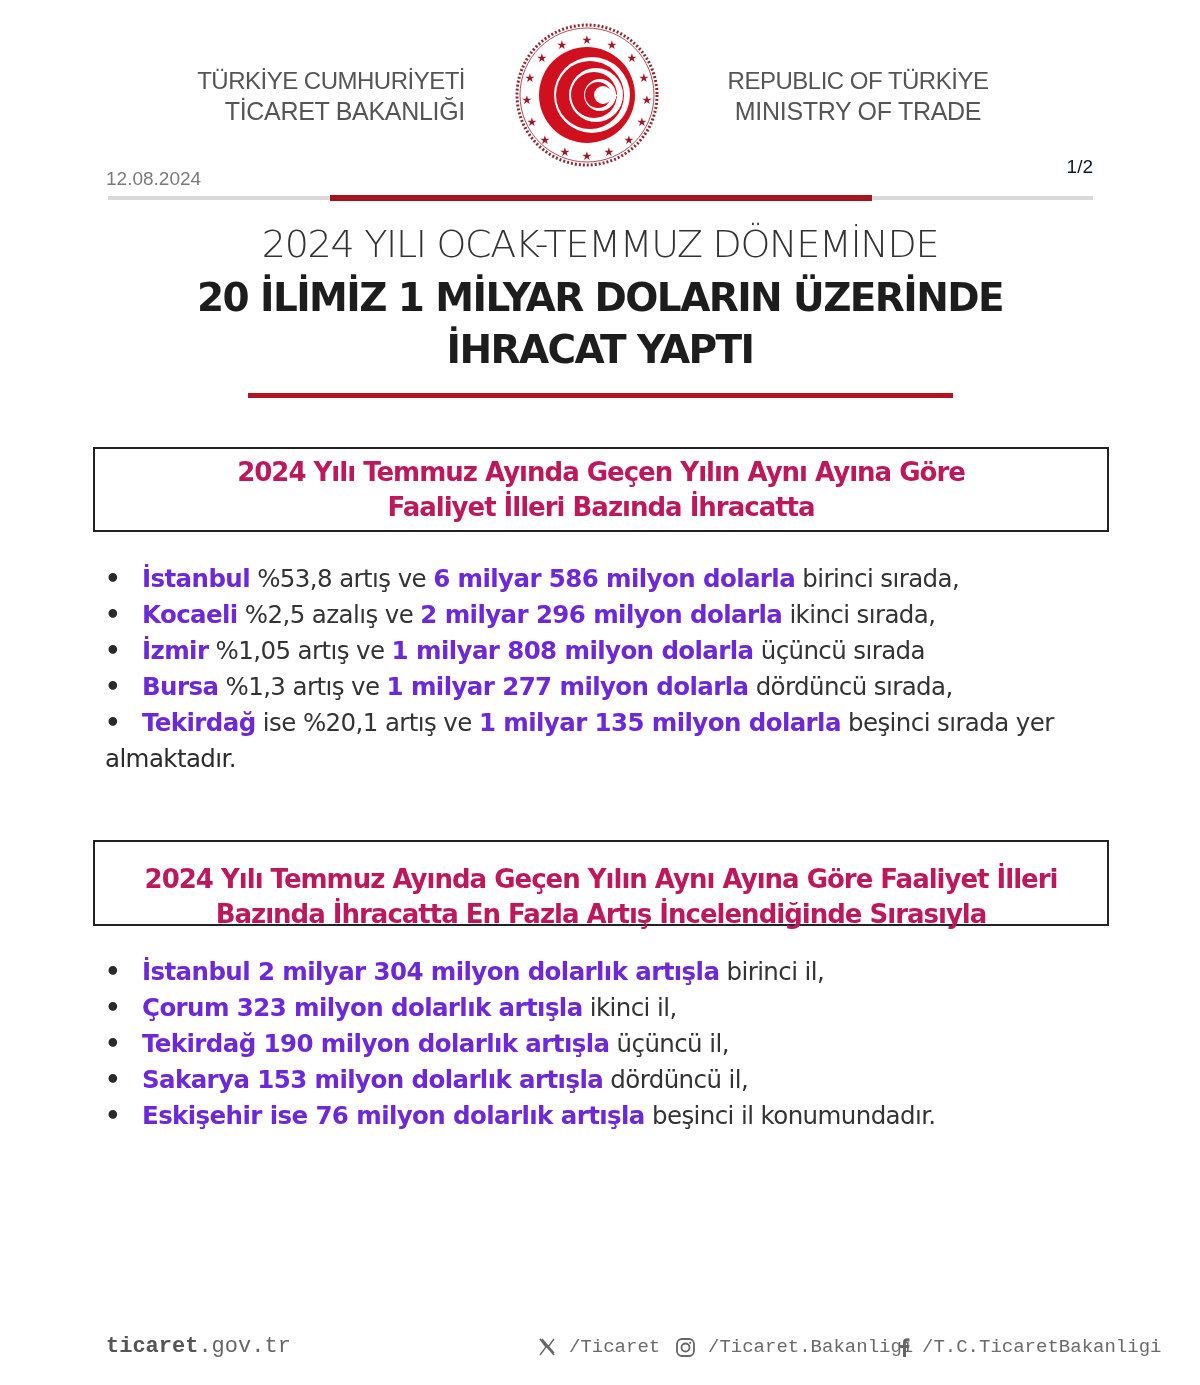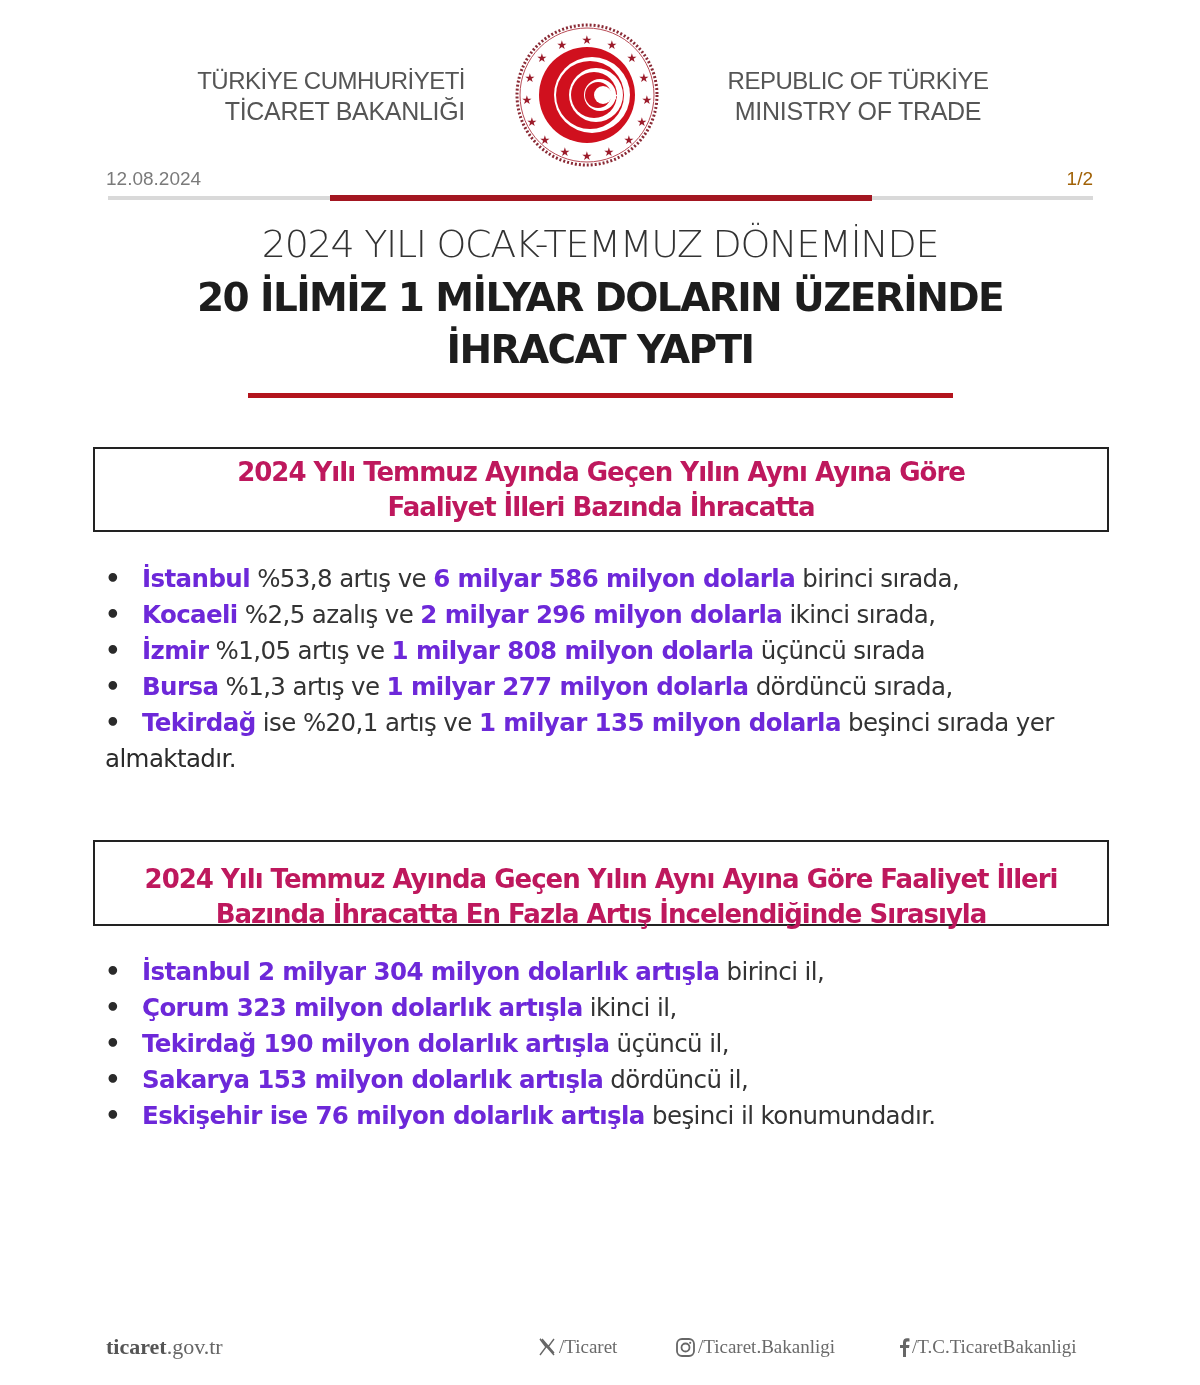--- a/index.html
+++ b/index.html
@@ -7,21 +7,21 @@
   body { position: relative; font-family: "DejaVu Sans", sans-serif; color: #222; }
 
   .hdr-left { position: absolute; left: 190px; top: 66px; width: 275px; text-align: right; color: #555; }
   .hdr-right { position: absolute; left: 708px; top: 66px; width: 300px; text-align: center; color: #555; }
   .hdr-l1 { font-family: "Liberation Sans", sans-serif; font-size: 24px; line-height: 30px; letter-spacing: -0.5px; }
   .hdr-l2 { font-family: "Liberation Sans", sans-serif; font-weight: normal; font-size: 25px; line-height: 30px; letter-spacing: -0.3px; }
 
   .seal { position: absolute; left: 512px; top: 22px; width: 150px; height: 146px; }
 
   .date { position: absolute; left: 106px; top: 168px; font-family: "Liberation Sans", sans-serif; font-size: 19px; color: #7a7a7a; }
-  .page { position: absolute; right: 107px; top: 168px; font-family: "Liberation Sans", sans-serif; font-size: 19px; color: #a16207; }
+  .page { position: absolute; right: 107px; top: 156px; font-family: "Liberation Sans", sans-serif; font-size: 19px; color: #0f172a; }
 
   .rule-grey { position: absolute; left: 108px; top: 196px; width: 985px; height: 4px; background: #d9d9d9; }
   .rule-red-top { position: absolute; left: 330px; top: 195px; width: 542px; height: 6px; background: #a31621; }
 
   .title1 { position: absolute; left: 0; width: 1200px; top: 222px; text-align: center; font-family: "DejaVu Sans", sans-serif; font-weight: 300; font-size: 38px; color: #333; letter-spacing: -1.3px; }
   .title2 { position: absolute; left: 0; width: 1200px; top: 272px; text-align: center; font-family: "DejaVu Sans", sans-serif; font-weight: bold; font-size: 39px; color: #1d1d1d; letter-spacing: -1.6px; line-height: 52px; }
 
   .rule-red-mid { position: absolute; left: 248px; top: 393px; width: 705px; height: 5px; background: #b3141d; }
 
   .box { position: absolute; left: 93px; width: 1016px; border: 2.5px solid #222; text-align: center; font-family: "DejaVu Sans", sans-serif; font-weight: bold; font-size: 26px; line-height: 35px; color: #be185d; letter-spacing: -1px; }
@@ -30,24 +30,24 @@
 
   .list { position: absolute; left: 105px; width: 1000px; font-family: "DejaVu Sans", sans-serif; font-size: 24.5px; line-height: 36px; color: #2a2a2a; letter-spacing: -0.6px; }
   .list1 { top: 561px; }
   .list2 { top: 954px; }
   .li { position: relative; padding-left: 37px; white-space: nowrap; }
   .li .bullet { position: absolute; left: 0; top: 0; width: 20px; font-weight: bold; }
   .li b { font-weight: bold; color: #6d28d9; }
   .li .reg { font-weight: normal; color: #333; }
   .wrap-tail { padding-left: 0; }
 
-  .footer { position: absolute; top: 1334px; left: 0; width: 1200px; height: 30px; font-family: Liberation Serif, serif; color: #6a6a6a; font-size: 19px; }
+  .footer { position: absolute; top: 1334px; left: 0; width: 1200px; height: 30px; font-family: Liberation Mono, monospace; color: #6a6a6a; font-size: 19px; }
   .site { position: absolute; left: 106px; top: 0; font-size: 22px; color: #666; }
   .site b { color: #555; font-weight: bold; }
-  .social { position: absolute; top: 2px; display: flex; align-items: center; gap: 2px; }
+  .social { position: absolute; top: 2px; display: flex; align-items: center; gap: 12px; }
   .soc-x { left: 537px; }
   .soc-ig { left: 675px; }
   .soc-fb { left: 898px; }
   .social svg { display: block; }
 </style>
 </head>
 <body>
 
 <div class="hdr-left">
   <div class="hdr-l1">TÜRKİYE CUMHURİYETİ</div>

